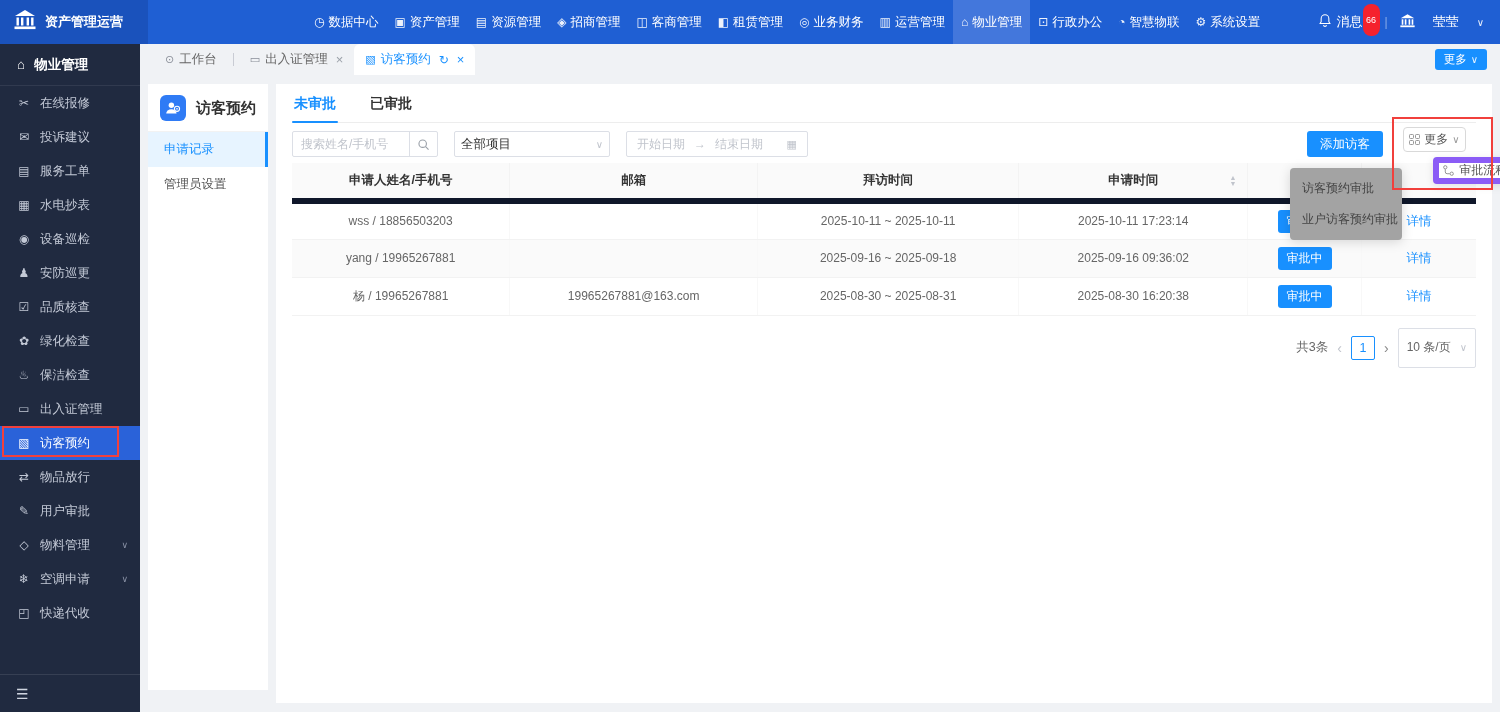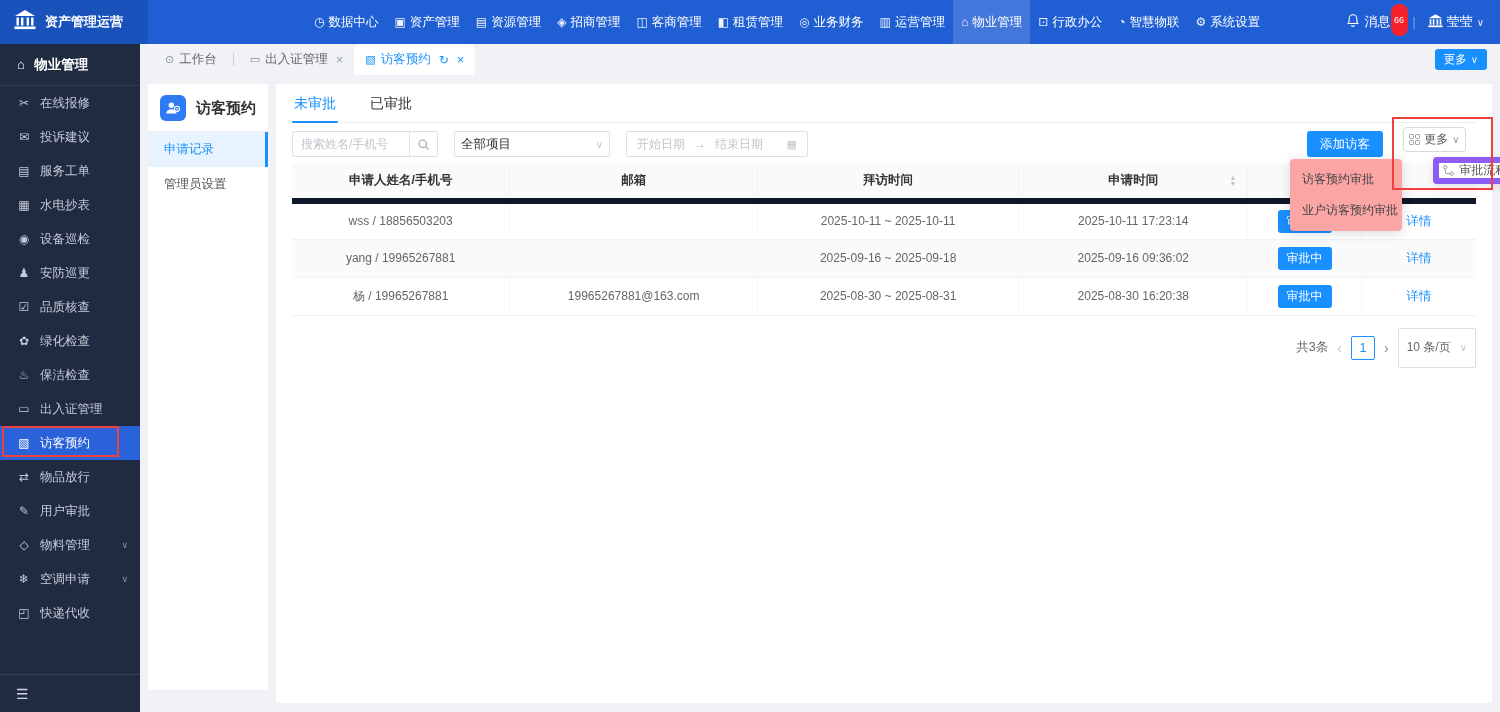--- a/index.html
+++ b/index.html
@@ -14,21 +14,21 @@
   .brand { font-size:13px; font-weight:bold; white-space:nowrap; }
   .nav-menu { display:flex; height:44px; margin-left:158px; }
   .nav-item { display:flex; align-items:center; gap:4px; padding:0 8px; font-size:12.5px; cursor:pointer; white-space:nowrap; }
   .nav-item .ni { font-size:12px; opacity:.92; }
   .nav-item.active { background:#4377dc; }
   .nav-right { margin-left:auto; display:flex; align-items:center; padding-right:16px; gap:12px; font-size:13px; }
   .msg-wrap { position:relative; display:flex; align-items:center; gap:5px; cursor:pointer; }
   .msg-badge { position:absolute; top:-9px; right:-17px; background:#f5222d; color:#fff; font-size:9px;
     min-width:17px; height:14px; border-radius:8px; display:flex; align-items:center; justify-content:center; padding:16px 3px; }
   .nav-divider { color:rgba(255,255,255,.45); font-size:12px; margin-left:10px; }
-  .user-wrap { display:flex; align-items:center; gap:4px; cursor:pointer; }
+  .user-wrap { display:flex; align-items:center; gap:18px; cursor:pointer; }
   .chev-small { font-size:10px; opacity:.9; }
 
   
   .sidebar { position:absolute; top:44px; left:0; width:140px; height:668px; background:#202a40;
     display:flex; flex-direction:column; z-index:5; }
   .sb-header { height:42px; display:flex; align-items:center; gap:9px; padding-left:17px; color:#fff;
     font-size:13.5px; font-weight:bold; border-bottom:1px solid rgba(255,255,255,.08); }
   .sb-items { flex:1 1 auto; }
   .sb-item { height:34px; display:flex; align-items:center; gap:9px; padding-left:17px; color:#c3c9d6; font-size:12.5px; cursor:pointer; white-space:nowrap; }
   .sb-item .si { font-size:12px; width:14px; text-align:center; flex:0 0 auto; }
@@ -56,21 +56,21 @@
   .subpanel { width:157px; background:#fff; align-self:flex-start; height:calc(100% - 13px); }
   .sp-header { padding:11px 12px 10px; display:flex; align-items:center; gap:10px; border-bottom:1px solid #f2f2f2; }
   .sp-icon { width:26px; height:26px; background:#2f7bf5; border-radius:6px; display:flex; align-items:center; justify-content:center; flex:0 0 auto; }
   .sp-title { font-size:15px; font-weight:bold; color:#333; white-space:nowrap; }
   .sp-item { height:35px; display:flex; align-items:center; padding-left:16px; font-size:12.5px; color:#555; cursor:pointer; }
   .sp-item.active { background:#e7f4ff; color:#1890ff; border-right:3px solid #1890ff; }
 
   
   .mainpanel { flex:1 1 auto; background:#fff; padding:4px 16px 0; position:relative; }
   .tabs2 { display:flex; gap:30px; border-bottom:1px solid #ededed; }
-  .t2 { font-size:14px; font-weight:normal; color:#333; padding:7px 2px 9px; position:relative; cursor:pointer; }
+  .t2 { font-size:14px; font-weight:bold; color:#333; padding:7px 2px 9px; position:relative; cursor:pointer; }
   .t2.active { color:#1890ff; }
   .t2.active::after { content:""; position:absolute; left:0; right:0; bottom:-1px; height:2px; background:#1890ff; border-radius:1px; }
 
   .filterrow { margin-top:8px; display:flex; align-items:center; height:26px; position:relative; }
   .inp-box { height:26px; border:1px solid #dcdfe6; border-radius:2px; display:flex; align-items:center; background:#fff; }
   .search-box { width:146px; align-items:stretch; }
   .search-box input { border:0; outline:0; flex:1; min-width:0; padding:0 8px; font-size:12px; color:#333; font-family:inherit; background:transparent; }
   .search-box input::placeholder { color:#c0c4cc; }
   .search-seg { width:28px; border-left:1px solid #dcdfe6; display:flex; align-items:center; justify-content:center; cursor:pointer; }
   .select-box { margin-left:16px; width:156px; padding:0 6px; font-size:12.5px; color:#333; cursor:pointer; }
@@ -104,21 +104,21 @@
     padding:0 8px; font-size:12px; color:#666; cursor:pointer; white-space:nowrap; }
 
   
   .ov-more-btn { position:absolute; left:1403px; top:127px; width:63px; height:25px; background:#fff;
     border:1px solid #d9d9d9; border-radius:4px; display:flex; align-items:center; justify-content:center; gap:4px;
     font-size:12px; color:#555; z-index:20; cursor:pointer; }
   .ov-flow { position:absolute; left:1433px; top:157px; width:93px; height:27px; background:#fff;
     border:6px solid #8b5cf6; border-radius:4px; box-shadow:0 2px 8px rgba(0,0,0,.10);
     display:flex; align-items:center; justify-content:center; gap:5px; font-size:12px; color:#555; z-index:23; cursor:pointer; }
   .ov-flow .arr, .ov-more-btn .arr { color:#999; font-size:10px; }
-  .ov-menu { position:absolute; left:1290px; top:159px; width:112px; background:#fca5a5; border-radius:4px;
+  .ov-menu { position:absolute; left:1290px; top:168px; width:112px; background:#a3a3a3; border-radius:4px;
     box-shadow:0 2px 12px rgba(0,0,0,.15); padding:5px 0; z-index:22; }
   .ov-menu-item { height:31px; display:flex; align-items:center; padding-left:12px; font-size:12px; color:#444; cursor:pointer; white-space:nowrap; }
 
   .ann { position:absolute; border:2px solid #f1403c; z-index:40; pointer-events:none; }
   .ann-sidebar { left:2px; top:426px; width:117px; height:31px; }
   .ann-topright { left:1392px; top:117px; width:101px; height:73px; }
 </style>
 </head>
 <body>
 

